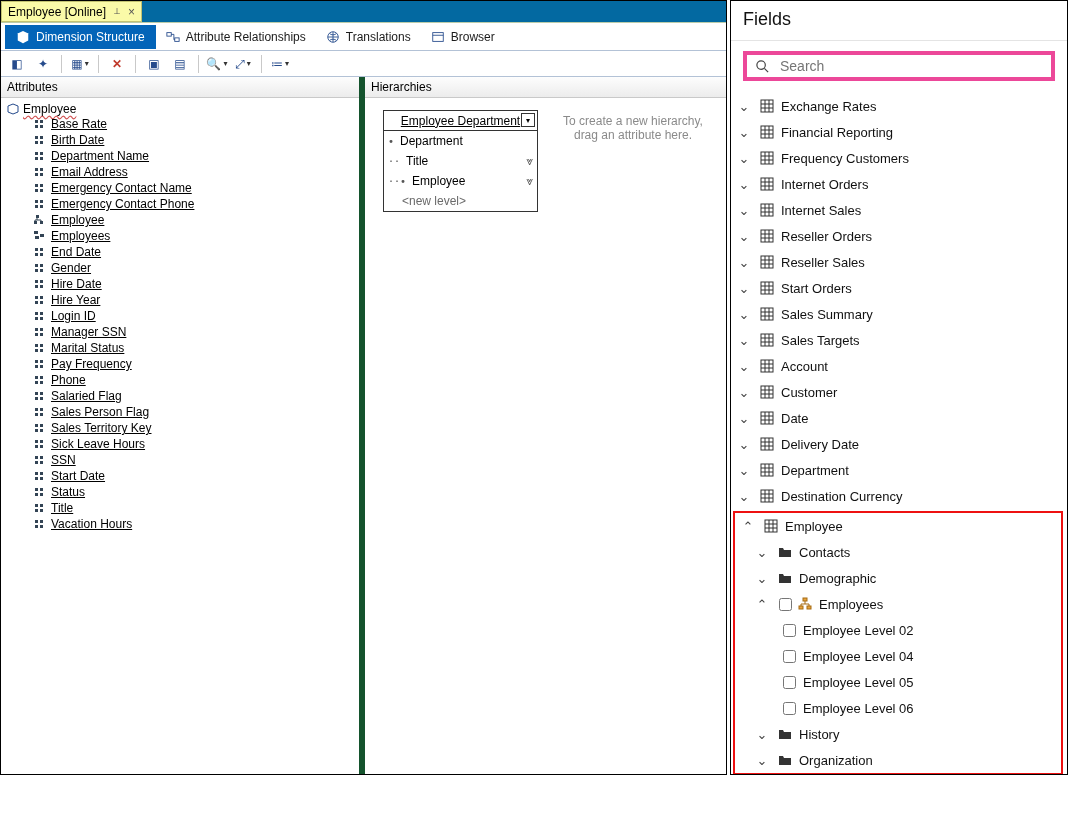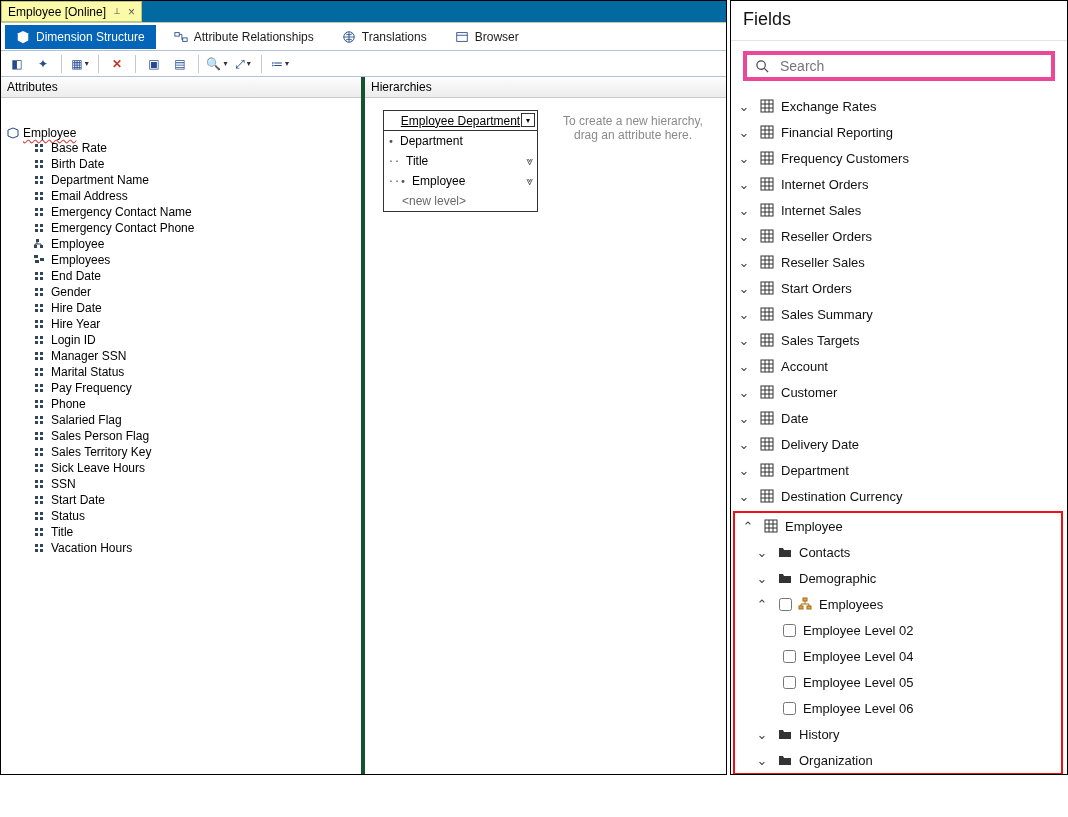--- a/index.html
+++ b/index.html
@@ -5,39 +5,39 @@
   * { box-sizing: border-box; font-family: "Segoe UI", Tahoma, sans-serif; }
   body { margin:0; background:#fff; }
   .wrap { display:flex; width:1068px; height:817px; position:relative; }
 
   
   .designer { width:727px; height:775px; border:1px solid #000; display:flex; flex-direction:column; background:#fff;}
   .tabbar { height:22px; background:#0369a1; border-bottom:1px solid #bca; display:flex; align-items:center;}
   .doc-tab { background:#fafaa8; height:21px; border:1px solid #c2c272; padding:0 6px; font-size:12px; display:flex; align-items:center; gap:8px;}
   .doc-tab .pin{font-size:9px; color:#555;}
   .doc-tab .x{color:#555; font-size:12px;}
-  .designer-tabs { height:28px; display:flex; align-items:center; border-bottom:1px solid #b3c2d6; padding-left:4px; gap:8px;}
+  .designer-tabs { height:28px; display:flex; align-items:center; border-bottom:1px solid #b3c2d6; padding-left:4px; gap:0;}
   .dtab { display:flex; align-items:center; gap:6px; padding:4px 10px; font-size:12px; color:#1b1b1b; cursor:default;}
   .dtab svg{width:14px;height:14px;}
   .dtab.active { background:#0364b8; color:#fff; border:1px solid #0364b8;}
   .toolbar { height:26px; display:flex; align-items:center; border-bottom:1px solid #b3c2d6; padding-left:6px; gap:6px;}
   .tool{width:20px;height:20px;display:flex;align-items:center;justify-content:center;color:#264b8c;font-size:12px;}
   .tool.drop::after{content:"▾";font-size:8px;margin-left:2px;color:#333;}
   .sep{width:1px;height:18px;background:#c9c9c9;margin:0 2px;}
   .panes { flex:1; display:flex; }
   .pane { display:flex; flex-direction:column; }
-  .pane.attrs{ width:379px; border-right:4px solid #14532d;gap:24px;}
+  .pane.attrs{ width:379px; border-right:6px solid #14532d;}
   .pane.hier { flex:1;}
   .pane-header{ font-size:12px; padding:3px 6px; background:linear-gradient(#fdfdfd,#ececec); border-bottom:1px solid #c9c9c9;}
   .pane-body{flex:1; background:#fff; font-size:12px; overflow:auto;}
   .tree{padding:4px 6px;}
   .root{display:flex;align-items:center;gap:4px;}
   .root .sel{ text-decoration: underline wavy #d05050; text-underline-offset:2px;}
   .items{padding-left:26px;}
-  .attr{display:flex;align-items:center;gap:6px;height:16px;line-height:16px;}
+  .attr{display:flex;align-items:center;gap:6px;height:16px;line-height:16px;text-decoration:underline;}
   .ico{width:12px;height:12px;display:flex;align-items:center;justify-content:center;}
   .ico svg{width:12px;height:12px;}
   .hier-area{display:flex;gap:20px;padding:12px 18px;}
   .hbox{width:155px;border:1px solid #333;}
   .hbox-h{background:#fff;border-bottom:1px solid #333;height:20px;display:flex;align-items:center;justify-content:center;font-size:12px;position:relative;text-decoration:underline;}
   .hbox-h .dd{position:absolute;right:2px;top:2px;width:14px;height:14px;border:1px solid #333;display:flex;align-items:center;justify-content:center;font-size:8px;}
   .hlvl{height:20px;display:flex;align-items:center;font-size:12px;padding:0 4px;gap:6px;}
   .hlvl .mark{font-family:monospace;font-size:10px;color:#555;}
   .hlvl .chev{margin-left:auto;font-size:12px;color:#555;}
   .hlvl.new{color:#6a6a6a;padding-left:18px;}

